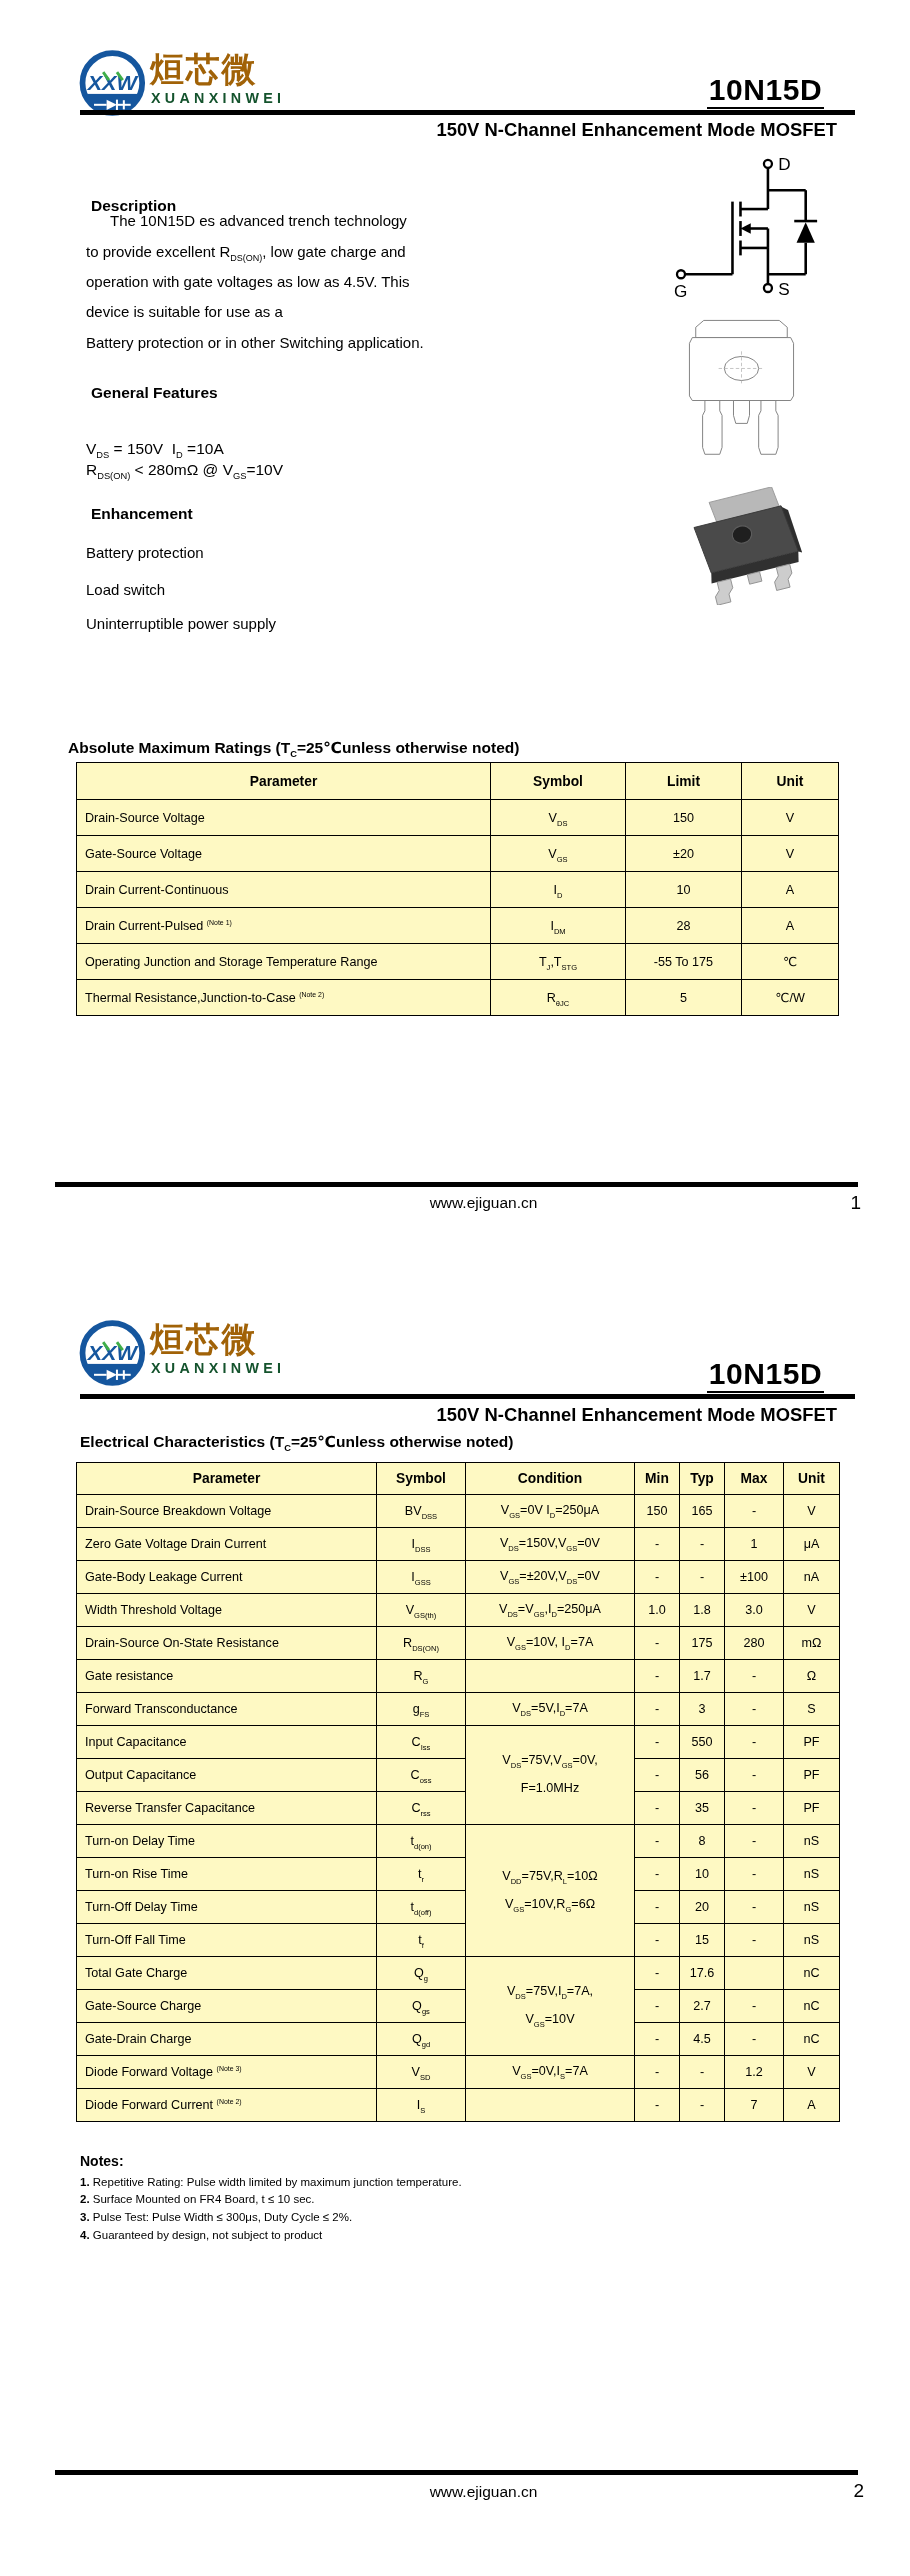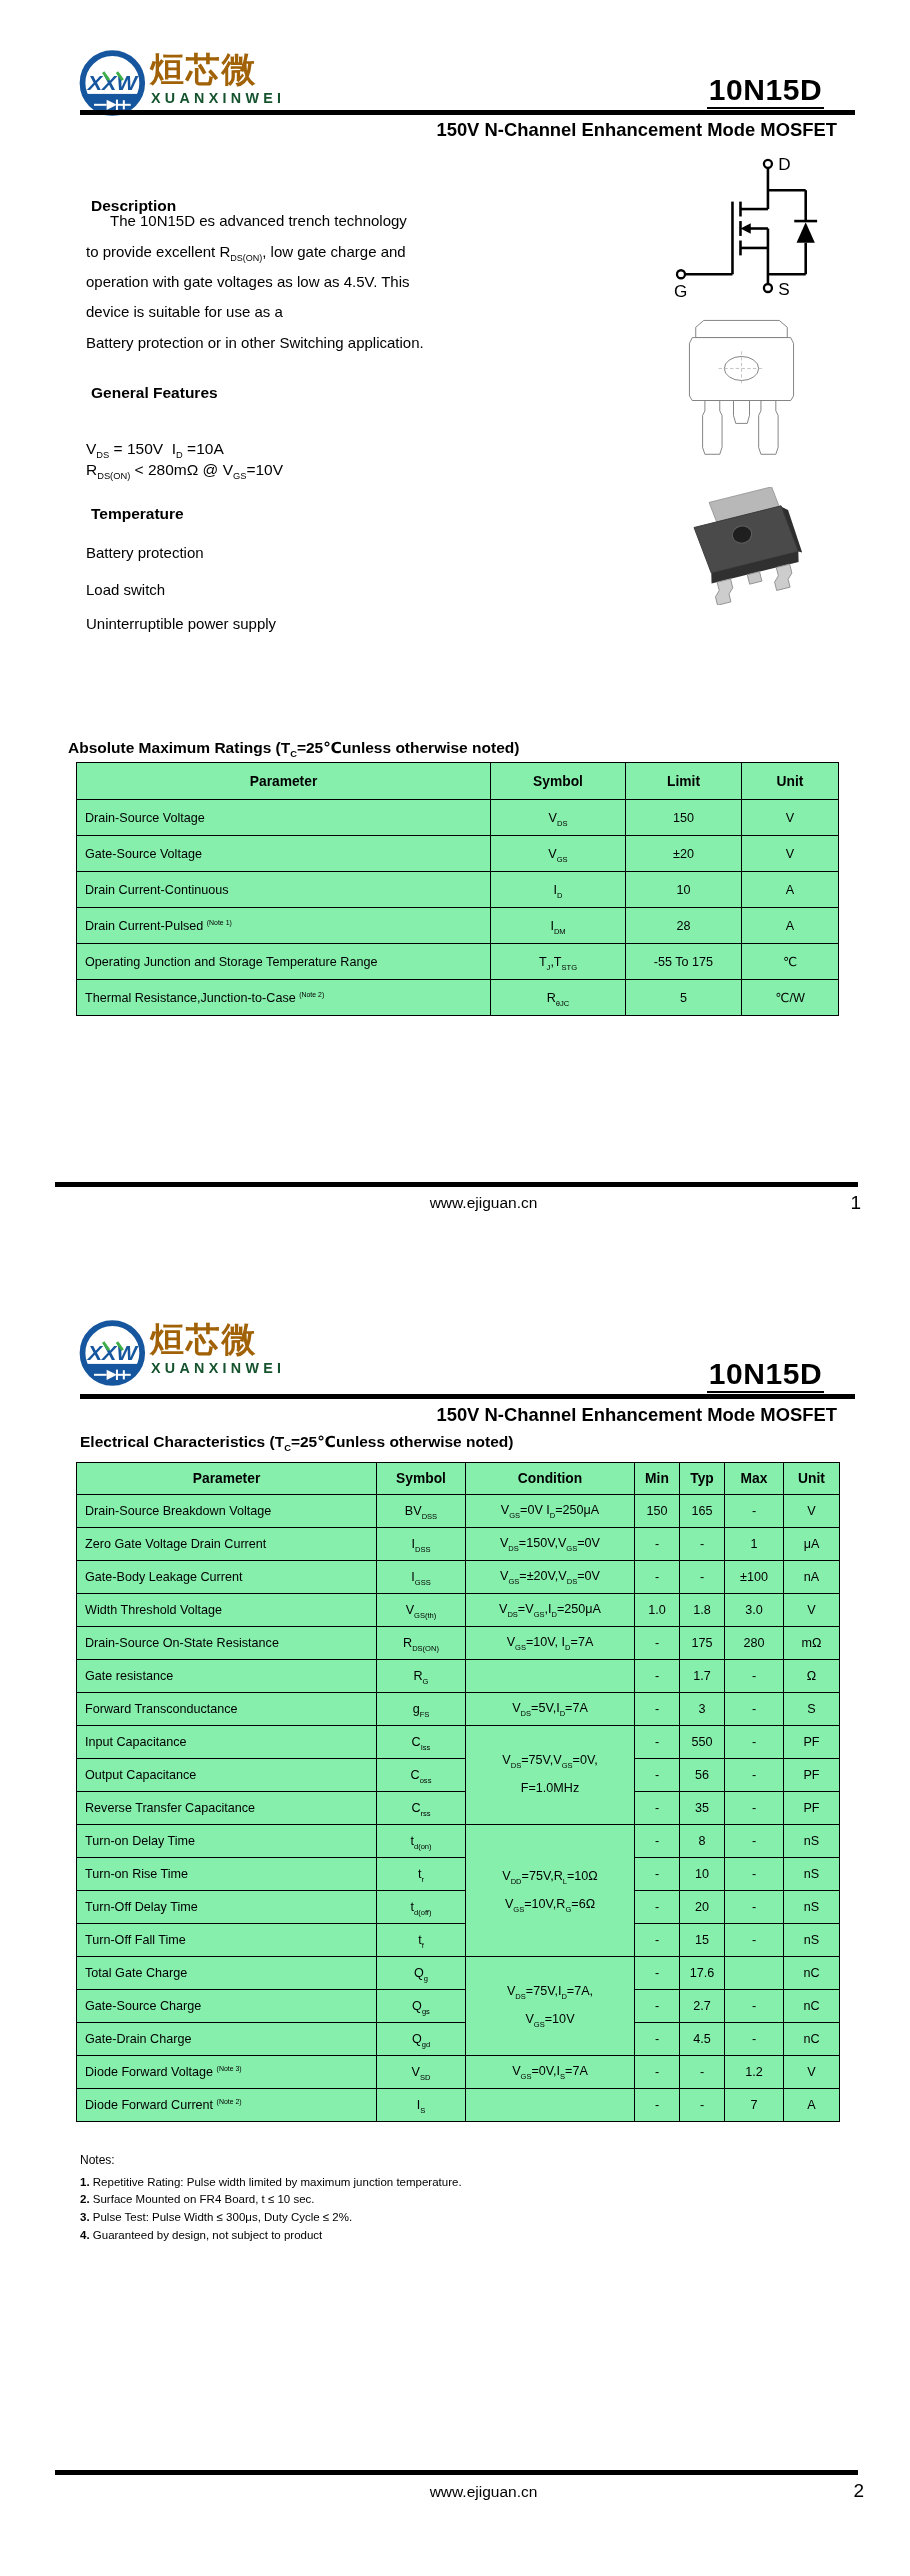--- a/index.html
+++ b/index.html
@@ -16,33 +16,33 @@
                padding:0 1.7px 1.1px 1.7px;letter-spacing:0.6px;}
   .hrule{background:#000;height:5.2px;}
   .subtitle{font-size:18.4px;font-weight:700;text-align:right;}
 
   
   .h-section{font-size:15.5px;font-weight:700;}
   .body-line{font-size:15px;}
   .gf-line{font-size:15.5px;}
 
   
-  .dtable{position:absolute;border-collapse:collapse;table-layout:fixed;background:#86efac;border:1.7px solid #000;}
+  .dtable{position:absolute;border-collapse:collapse;table-layout:fixed;background:#fef9c3;border:1.7px solid #000;}
   .dtable th,.dtable td{border:1.4px solid #000;text-align:center;vertical-align:middle;
                         font-size:12.6px;padding:0 2.3px;overflow:hidden;}
   .dtable th{font-size:13.8px;font-weight:700;}
   .col-parameter{text-align:left !important;padding-left:8px !important;font-size:12.6px;}
   .col-condition{line-height:2.2;}
   #abs-table tr{height:36px;}
   #elec-table tr{height:33px;}
   #abs-table thead tr{height:37px;}
   #elec-table thead tr{height:32px;}
 
   
-  .notes-heading{font-size:12px;font-weight:400;}
+  .notes-heading{font-size:14px;font-weight:700;}
   .note-line{font-size:11.5px;}
   .note-line b{font-weight:700;}
 
   
   .footer-url{font-size:15.5px;text-align:center;}
   .footer-num{font-size:19px;}
 </style>
 </head>
 <body>
 
@@ -78,21 +78,21 @@
     <div class="abs body-line" style="left:110px;top:212px;">The 10N15D es advanced trench technology</div>
     <div class="abs body-line" style="left:86px;top:243px;">to provide excellent R<sub>DS(ON)</sub>, low gate charge and</div>
     <div class="abs body-line" style="left:86px;top:273px;">operation with gate voltages as low as 4.5V. This</div>
     <div class="abs body-line" style="left:86px;top:303px;">device is suitable for use as a</div>
     <div class="abs body-line" style="left:86px;top:334px;">Battery protection or in other Switching application.</div>
 
     <div class="abs h-section" style="left:91px;top:384px;">General Features</div>
     <div class="abs gf-line" style="left:86px;top:440px;">V<sub>DS</sub> = 150V&nbsp;&nbsp;I<sub>D</sub> =10A</div>
     <div class="abs gf-line" style="left:86px;top:461px;">R<sub>DS(ON)</sub> &lt; 280mΩ @ V<sub>GS</sub>=10V</div>
 
-    <div class="abs h-section" style="left:91px;top:505px;">Temperature</div>
+    <div class="abs h-section" style="left:91px;top:505px;">Enhancement</div>
     <div class="abs body-line" style="left:86px;top:544px;">Battery protection</div>
     <div class="abs body-line" style="left:86px;top:581px;">Load switch</div>
     <div class="abs body-line" style="left:86px;top:615px;">Uninterruptible power supply</div>
 
     <svg class="abs" style="left:666px;top:157px;" width="189" height="143" viewBox="0 0 330 250">
       <g stroke="#000" stroke-width="4.5" fill="none">
         <circle cx="178" cy="12" r="7" stroke-width="4"></circle>
         <line x1="178" y1="19" x2="178" y2="91"></line>
         <line x1="178" y1="58" x2="244" y2="58"></line>
         <line x1="244" y1="58" x2="244" y2="112"></line>

